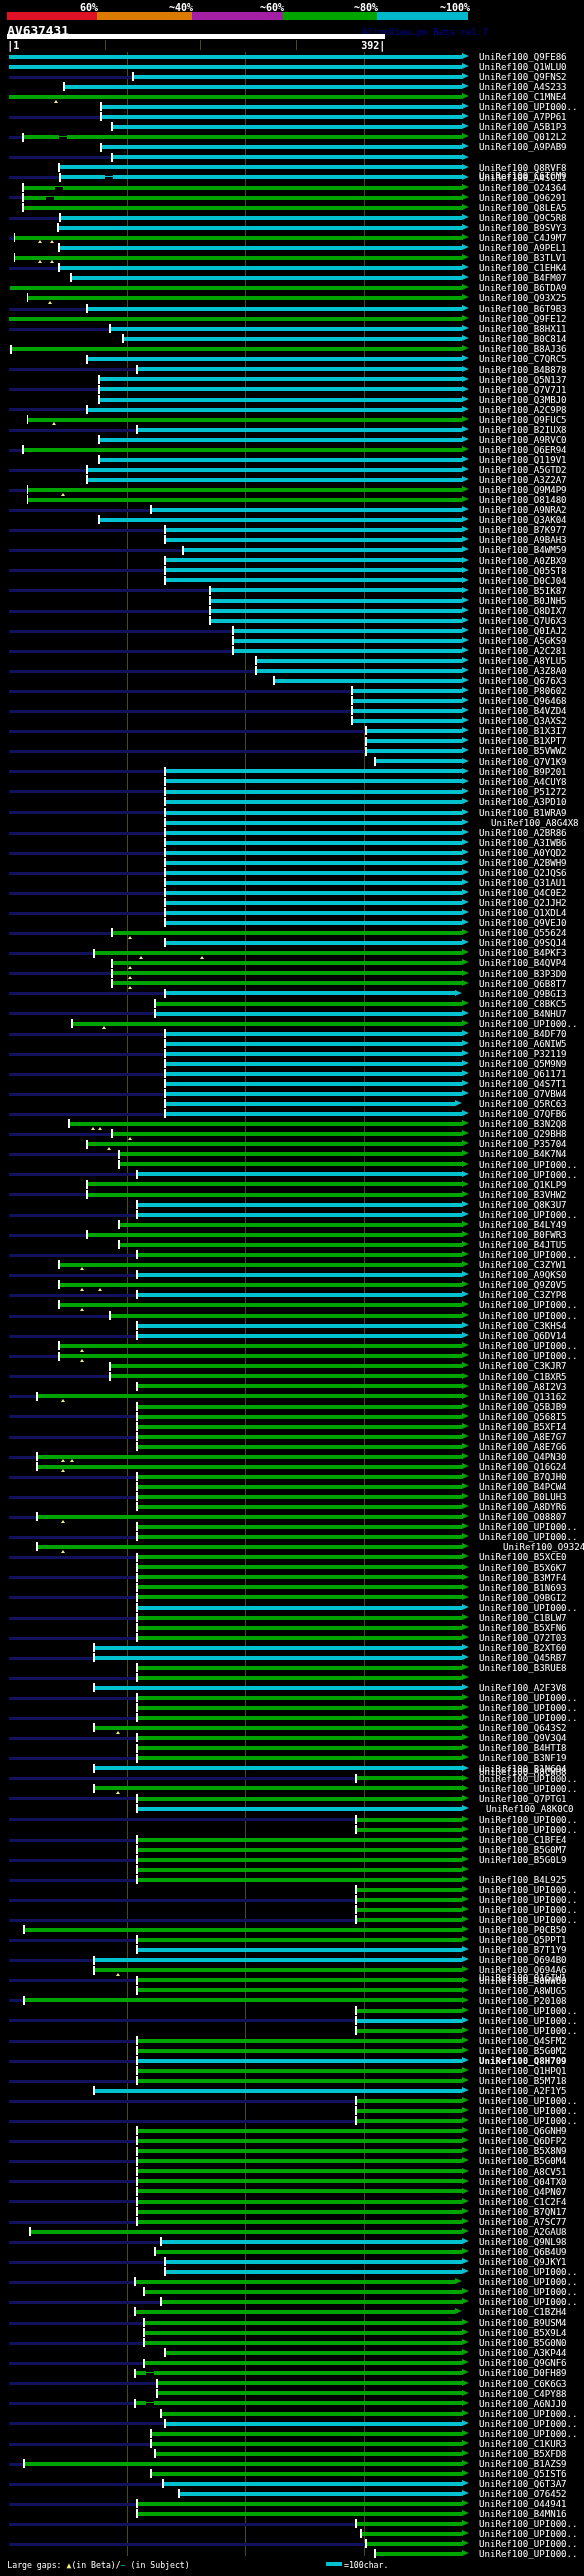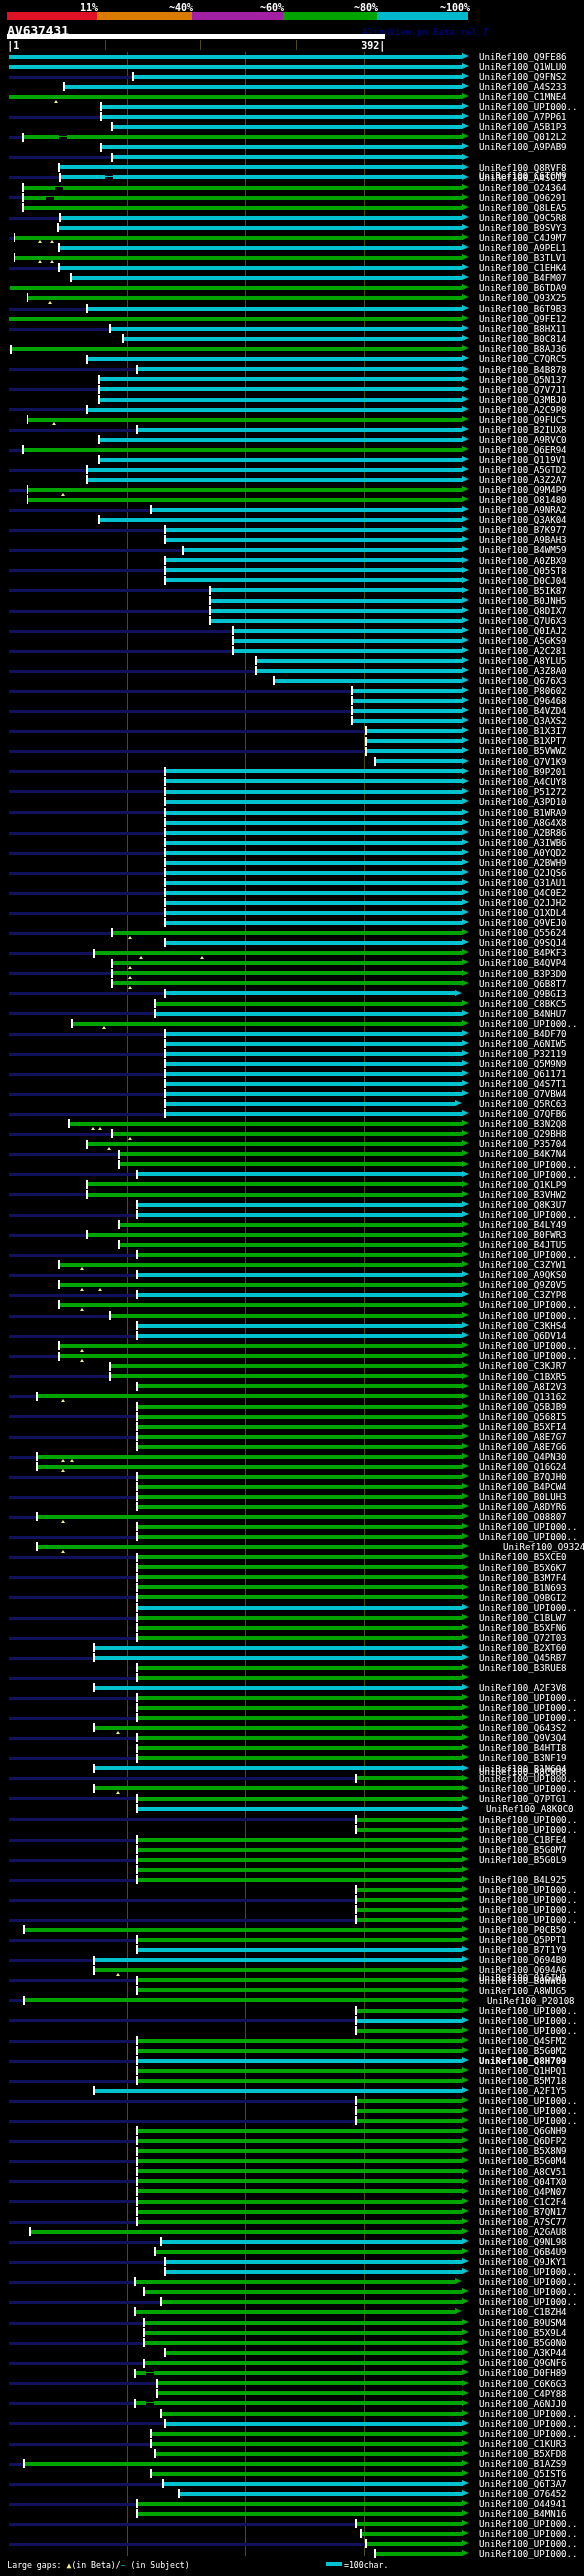--- a/index.html
+++ b/index.html
@@ -28,21 +28,21 @@
   .rlabel{position:absolute;left:479px;font-size:9.1px;color:#fff;white-space:pre;line-height:9.1px;}
   #footer{position:absolute;left:7.3px;top:2560px;font-size:8.2px;color:#fff;white-space:pre;}
   #footer .y{color:#f0f080;} #footer .cy{color:#00c2ce;}
   #legendbar{position:absolute;left:326px;top:2562px;width:15.5px;height:3.7px;background:#00c2ce;}
   #legendtext{position:absolute;left:344px;top:2560px;font-size:8.2px;color:#fff;}
 </style>
 </head>
 <body>
 
 <div id="pct-labels">
-    <span class="pct" style="left: 43px; width: 55px;">11%</span>
+    <span class="pct" style="left: 43px; width: 55px;">60%</span>
     <span class="pct" style="left: 138px; width: 55px;">~40%</span>
     <span class="pct" style="left: 229px; width: 55px;">~60%</span>
     <span class="pct" style="left: 323px; width: 55px;">~80%</span>
     <span class="pct" style="left: 415px; width: 55px;">~100%</span>
   </div>
 <div id="scalebar">
     <div class="seg" style="width: 90px; background: rgb(222, 17, 38);"></div>
     <div class="seg" style="width: 95px; background: rgb(219, 122, 0);"></div>
     <div class="seg" style="width: 91px; background: rgb(163, 31, 163);"></div>
     <div class="seg" style="width: 94px; background: rgb(0, 164, 0);"></div>
@@ -410,21 +410,21 @@
     <div class="arrow" style="left: 462px; top: 798px; border-left: 7.3px solid rgb(0, 194, 206);"></div>
     <div class="rlabel" style="top: 798px;">UniRef100_A3PD10</div>
     <div class="leader" style="left: 9.1px; width: 155px; top: 811px;"></div>
     <div class="bar" style="left: 164px; width: 298px; top: 811px; background: rgb(0, 194, 206);"></div>
     <div class="stick" style="left: 164px; top: 808px;"></div>
     <div class="arrow" style="left: 462px; top: 809px; border-left: 7.3px solid rgb(0, 194, 206);"></div>
     <div class="rlabel" style="top: 809px;">UniRef100_B1WRA9</div>
     <div class="bar" style="left: 164px; width: 298px; top: 821px; background: rgb(0, 194, 206);"></div>
     <div class="stick" style="left: 164px; top: 818px;"></div>
     <div class="arrow" style="left: 462px; top: 819px; border-left: 7.3px solid rgb(0, 194, 206);"></div>
-    <div class="rlabel" style="top: 819px;">UniRef100_A8G4X8</div>
+    <div class="rlabel" style="top: 819px; margin-left: 12px;">UniRef100_A8G4X8</div>
     <div class="leader" style="left: 9.1px; width: 155px; top: 832px;"></div>
     <div class="bar" style="left: 164px; width: 298px; top: 831px; background: rgb(0, 194, 206);"></div>
     <div class="stick" style="left: 164px; top: 828px;"></div>
     <div class="arrow" style="left: 462px; top: 829px; border-left: 7.3px solid rgb(0, 194, 206);"></div>
     <div class="rlabel" style="top: 829px;">UniRef100_A2BR86</div>
     <div class="bar" style="left: 164px; width: 298px; top: 841px; background: rgb(0, 194, 206);"></div>
     <div class="stick" style="left: 164px; top: 838px;"></div>
     <div class="arrow" style="left: 462px; top: 839px; border-left: 7.3px solid rgb(0, 194, 206);"></div>
     <div class="rlabel" style="top: 839px;">UniRef100_A3IWB6</div>
     <div class="leader" style="left: 9.1px; width: 155px; top: 852px;"></div>
@@ -963,21 +963,21 @@
     <div class="arrow" style="left: 462px; top: 1977px; border-left: 7.3px solid rgb(0, 164, 0);"></div>
     <div class="rlabel" style="top: 1977px;">UniRef100_B0WW60</div>
     <div class="bar" style="left: 137px; width: 325px; top: 1988px; background: rgb(0, 164, 0);"></div>
     <div class="stick" style="left: 136px; top: 1986px;"></div>
     <div class="arrow" style="left: 462px; top: 1987px; border-left: 7.3px solid rgb(0, 164, 0);"></div>
     <div class="rlabel" style="top: 1987px;">UniRef100_A8WUG5</div>
     <div class="leader" style="left: 9.1px; width: 14.6px; top: 1999px;"></div>
     <div class="bar" style="left: 24px; width: 439px; top: 1998px; background: rgb(0, 164, 0);"></div>
     <div class="stick" style="left: 23px; top: 1996px;"></div>
     <div class="arrow" style="left: 462px; top: 1997px; border-left: 7.3px solid rgb(0, 164, 0);"></div>
-    <div class="rlabel" style="top: 1997px; margin-left: 8px;">UniRef100_P20108</div>
+    <div class="rlabel" style="top: 1997px;">UniRef100_P20108</div>
     <div class="bar" style="left: 356px; width: 106px; top: 2009px; background: rgb(0, 164, 0);"></div>
     <div class="stick" style="left: 355px; top: 2006px;"></div>
     <div class="arrow" style="left: 462px; top: 2007px; border-left: 7.3px solid rgb(0, 164, 0);"></div>
     <div class="rlabel" style="top: 2007px;">UniRef100_UPI000..</div>
     <div class="leader" style="left: 9.1px; width: 347px; top: 2019px;"></div>
     <div class="bar" style="left: 356px; width: 106px; top: 2019px; background: rgb(0, 194, 206);"></div>
     <div class="stick" style="left: 355px; top: 2016px;"></div>
     <div class="arrow" style="left: 462px; top: 2017px; border-left: 7.3px solid rgb(0, 194, 206);"></div>
     <div class="rlabel" style="top: 2017px;">UniRef100_UPI000..</div>
     <div class="bar" style="left: 356px; width: 106px; top: 2029px; background: rgb(0, 164, 0);"></div>

